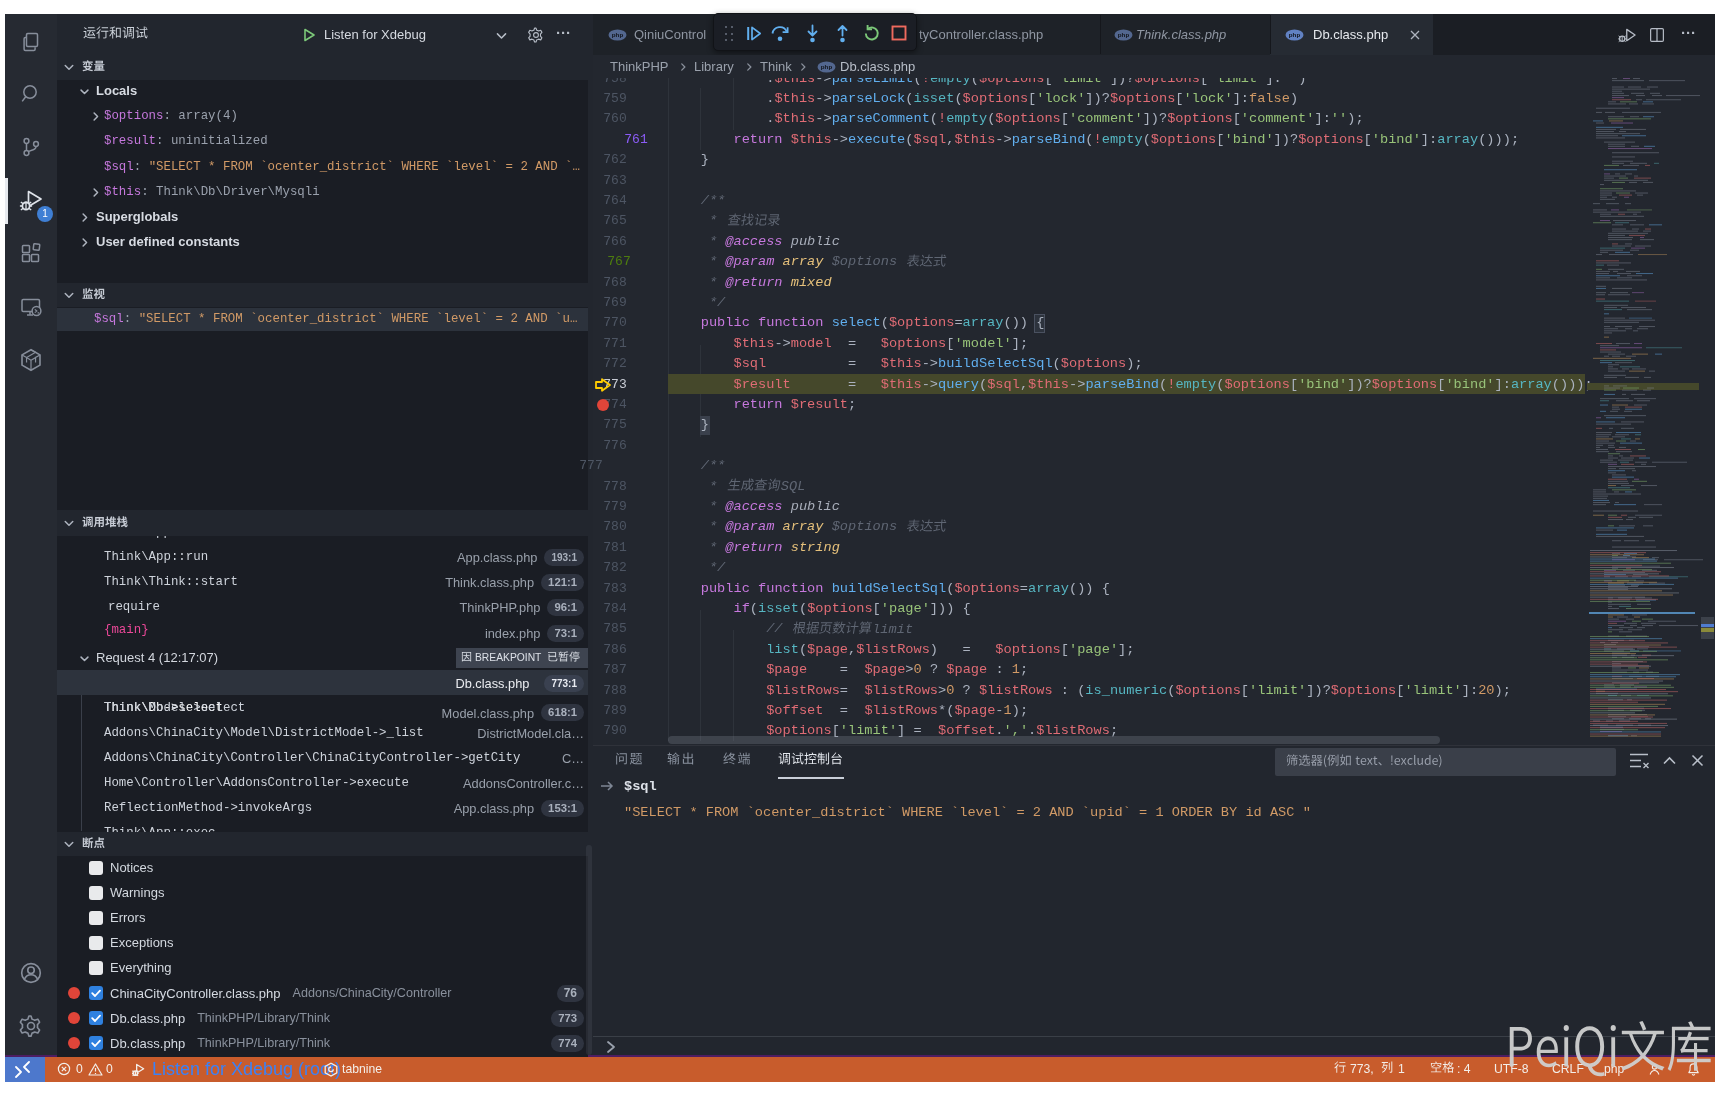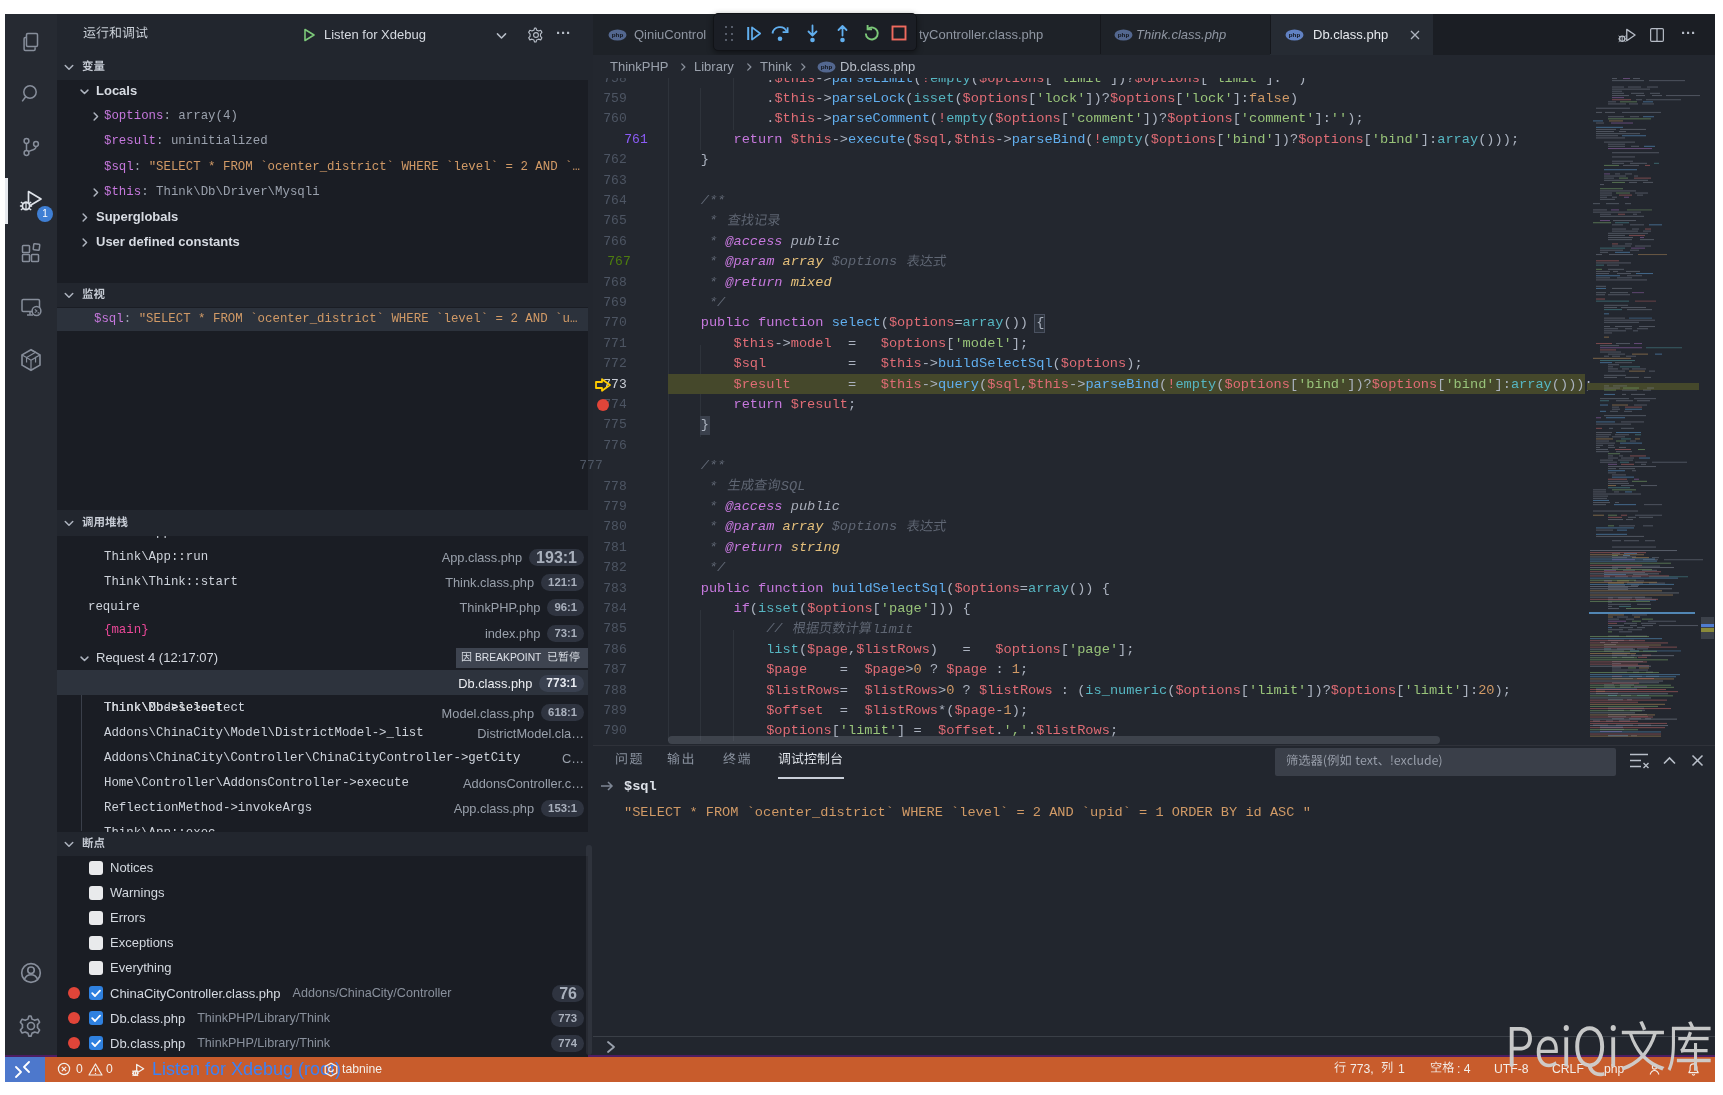--- a/index.html
+++ b/index.html
@@ -143,45 +143,45 @@
     <path d="M6 3 L11 8 L6 13" fill="none" stroke="#aeb4bf" stroke-width="2.18" stroke-linecap="round" stroke-linejoin="round"></path>
   </svg>
 <div class="abs" style="left:96px;top:233.875px;font-family:'Liberation Sans',sans-serif;font-size:13px;line-height:16.2px;color:#d7dbe2;white-space:pre;font-weight:700;">User defined constants</div>
 <div class="abs" style="left:57px;top:308px;width:531px;height:23px;background:#2c323c"></div>
 <div class="srow" style="left:94px;top:307.0px"><span class="k">$sql</span><span style="color:#9aa1ad">: </span><span class="n">"SELECT * FROM `ocenter_district` WHERE `level` = 2 AND `u…</span></div>
 <div class="abs" style="left:57px;top:536px;width:531px;height:296px;overflow:hidden">
     <div style="position:absolute;left:-57px;top:-536px;width:588px;height:1095px">
       <div class="srow" style="left:104px;top:519.5px;color:#ced3db">Think\App::exec</div>
     </div>
   </div>
-<div class="abs" style="right:1139px;top:544.5px;height:25px;display:flex;align-items:center;font-size:12.8px;color:#99a0ab;white-space:pre">App.class.php<span style="margin-left:7px;background:#2f3440;border-radius:8.5px;color:#a9b0bc;font-size:16px;line-height:17px;font-weight:700;padding:0 7px;font-family:'Liberation Sans'">193:1</span></div>
+<div class="abs" style="right:1139px;top:544.5px;height:25px;display:flex;align-items:center;font-size:12.8px;color:#99a0ab;white-space:pre">App.class.php<span style="margin-left:7px;background:#2f3440;border-radius:8.5px;color:#a9b0bc;font-size:10px;line-height:17px;font-weight:700;padding:0 7px;font-family:'Liberation Sans'">193:1</span></div>
 <div class="srow" style="left:104px;top:544.5px;color:#ced3db">Think\App::run</div>
 <div class="abs" style="right:1139px;top:569.5px;height:25px;display:flex;align-items:center;font-size:12.8px;color:#99a0ab;white-space:pre">Think.class.php<span style="margin-left:7px;background:#2f3440;border-radius:8.5px;color:#a9b0bc;font-size:11.3px;line-height:17px;font-weight:700;padding:0 7px;font-family:'Liberation Sans'">121:1</span></div>
 <div class="srow" style="left:104px;top:569.5px;color:#ced3db">Think\Think::start</div>
 <div class="abs" style="right:1139px;top:594.5px;height:25px;display:flex;align-items:center;font-size:12.8px;color:#99a0ab;white-space:pre">ThinkPHP.php<span style="margin-left:7px;background:#2f3440;border-radius:8.5px;color:#a9b0bc;font-size:11.3px;line-height:17px;font-weight:700;padding:0 7px;font-family:'Liberation Sans'">96:1</span></div>
-<div class="srow" style="left:88px;top:594.5px;color:#ced3db">require</div>
+<div class="srow" style="left:108px;top:594.5px;color:#ced3db">require</div>
 <div class="abs" style="right:1139px;top:620.5px;height:25px;display:flex;align-items:center;font-size:12.8px;color:#99a0ab;white-space:pre">index.php<span style="margin-left:7px;background:#2f3440;border-radius:8.5px;color:#a9b0bc;font-size:11.3px;line-height:17px;font-weight:700;padding:0 7px;font-family:'Liberation Sans'">73:1</span></div>
 <div class="srow" style="left:104px;top:618px;color:#ec4899">{main}</div>
 <svg class="abs" style="left:78.5px;top:652.5px" width="11" height="11" viewBox="0 0 16 16">
     <path d="M3 6 L8 11 L13 6" fill="none" stroke="#aeb4bf" stroke-width="2.18" stroke-linecap="round" stroke-linejoin="round"></path>
   </svg>
 <div class="abs" style="left:96px;top:649.875px;font-family:'Liberation Sans',sans-serif;font-size:13px;line-height:16.2px;color:#d3d7de;white-space:pre;">Request 4 (12:17:07)</div>
 <div class="abs" style="left:456px;top:648px;width:132px;height:20px;background:#3e4450;display:flex;align-items:center;justify-content:center"></div>
 <div style="position:absolute;left:461px;top:650.74px;width:13px;height:15px;"><svg width="13" height="15" viewBox="0 0 13 15" fill="#dde1e8">
       <path transform="translate(0.0,9.7) scale(0.011000,-0.011000)" d="M473 688C471 631 469 576 463 525H212V456H454C430 309 370 193 213 125C229 113 251 85 260 66C393 128 463 221 501 338C591 252 686 146 734 76L788 121C733 199 621 318 518 405L528 456H788V525H536C541 577 544 631 546 688ZM82 799V-79H153V-30H847V-79H920V799ZM153 34V731H847V34Z"></path>
     </svg></div>
 <div class="abs" style="left:475px;top:651.5625px;font-family:'Liberation Sans',sans-serif;font-size:10.3px;line-height:12.9px;color:#dde1e8;white-space:pre;">BREAKPOINT</div>
 <div style="position:absolute;left:547px;top:650.74px;width:35px;height:15px;"><svg width="35" height="15" viewBox="0 0 35 15" fill="#dde1e8">
       <path transform="translate(0.0,9.7) scale(0.011000,-0.011000)" d="M93 778V703H747V440H222V605H146V102C146 -22 197 -52 359 -52C397 -52 695 -52 735 -52C900 -52 933 3 952 187C930 191 896 204 876 218C862 57 845 22 736 22C668 22 408 22 355 22C245 22 222 37 222 101V366H747V316H825V778Z"></path>
       <path transform="translate(11.0,9.7) scale(0.011000,-0.011000)" d="M565 773V623C565 541 557 433 493 352C509 345 538 326 551 314C604 380 623 473 629 554H764V316H834V554H951V615H632V622V722C734 730 846 746 924 770L882 826C807 801 676 782 565 773ZM246 98H755V15H246ZM246 153V235H755V153ZM175 294V-80H246V-45H755V-78H829V294ZM55 442 61 379 291 404V314H361V412L514 429L513 486L361 471V546H519V607H361V672H291V607H162C189 639 217 675 243 714H517V773H281L309 822L234 843C224 819 212 796 200 773H53V714H165C144 681 125 655 116 644C98 620 81 604 65 601C74 581 85 547 89 532C98 540 128 546 170 546H291V464Z"></path>
       <path transform="translate(22.0,9.7) scale(0.011000,-0.011000)" d="M467 578H795V494H467ZM398 632V440H867V632ZM309 377V214H375V315H883V214H951V377ZM564 825C578 803 592 775 603 750H325V686H951V750H684C672 779 651 817 632 845ZM398 240V179H594V5C594 -7 590 -11 574 -12C559 -12 503 -12 443 -11C453 -30 463 -56 467 -76C545 -76 596 -76 629 -67C661 -56 669 -36 669 3V179H860V240ZM263 838C211 687 124 537 32 439C45 422 66 383 74 365C103 397 132 434 159 475V-79H228V588C268 661 303 739 332 817Z"></path>
     </svg></div>
 <div class="abs" style="left:81px;top:671px;width:1px;height:160px;background:#3a3f4a"></div>
 <div class="abs" style="left:57px;top:670px;width:531px;height:25px;background:#2d333d"></div>
-<div class="abs" style="right:1139px;top:670.5px;height:25px;display:flex;align-items:center;font-size:12.8px;color:#eceef2;white-space:pre">Db.class.php<span style="margin-left:7px;background:#3a4150;border-radius:8.5px;color:#e8ebf1;font-size:12px;line-height:17px;font-weight:700;padding:0 7px;font-family:'Liberation Sans'">773:1</span></div>
+<div class="abs" style="right:1139px;top:670.5px;height:25px;display:flex;align-items:center;font-size:12.8px;color:#eceef2;white-space:pre">Db.class.php<span style="margin-left:15px;background:#3a4150;border-radius:8.5px;color:#e8ebf1;font-size:10px;line-height:17px;font-weight:700;padding:0 7px;font-family:'Liberation Sans'">773:1</span></div>
 <div class="srow" style="left:104px;top:696px;color:#fff">Think\Db-&gt;select</div>
 <div class="abs" style="right:1139px;top:695.5px;height:25px;display:flex;align-items:flex-end;font-size:12.8px;color:#99a0ab;white-space:pre">Model.class.php<span style="margin-left:7px;background:#2f3440;border-radius:8.5px;color:#a9b0bc;font-size:11.3px;line-height:17px;font-weight:700;padding:0 7px;font-family:'Liberation Sans'">618:1</span></div>
 <div class="srow" style="left:104px;top:695.5px;color:#ced3db">Think\Model-&gt;select</div>
 <div class="abs" style="right:1139px;top:720.5px;height:25px;display:flex;align-items:center;font-size:12.8px;color:#99a0ab;white-space:pre">DistrictModel.cla…</div>
 <div class="srow" style="left:104px;top:720.5px;color:#ced3db">Addons\ChinaCity\Model\DistrictModel-&gt;_list</div>
 <div class="abs" style="right:1139px;top:745.5px;height:25px;display:flex;align-items:center;font-size:12.8px;color:#99a0ab;white-space:pre">C…</div>
 <div class="srow" style="left:104px;top:745.5px;color:#ced3db">Addons\ChinaCity\Controller\ChinaCityController-&gt;getCity</div>
 <div class="abs" style="right:1139px;top:770.5px;height:25px;display:flex;align-items:center;font-size:12.8px;color:#99a0ab;white-space:pre">AddonsController.c…</div>
 <div class="srow" style="left:104px;top:770.5px;color:#ced3db">Home\Controller\AddonsController-&gt;execute</div>
 <div class="abs" style="right:1139px;top:795.5px;height:25px;display:flex;align-items:center;font-size:12.8px;color:#99a0ab;white-space:pre">App.class.php<span style="margin-left:7px;background:#2f3440;border-radius:8.5px;color:#a9b0bc;font-size:11.3px;line-height:17px;font-weight:700;padding:0 7px;font-family:'Liberation Sans'">153:1</span></div>
@@ -199,21 +199,21 @@
 <div class="abs" style="left:110px;top:909.875px;font-family:'Liberation Sans',sans-serif;font-size:13px;line-height:16.2px;color:#d3d8df;white-space:pre;">Errors</div>
 <div class="abs" style="left:89px;top:936px;width:14px;height:14px;background:#e9eaec;border-radius:3px"></div>
 <div class="abs" style="left:110px;top:934.875px;font-family:'Liberation Sans',sans-serif;font-size:13px;line-height:16.2px;color:#d3d8df;white-space:pre;">Exceptions</div>
 <div class="abs" style="left:89px;top:961px;width:14px;height:14px;background:#e9eaec;border-radius:3px"></div>
 <div class="abs" style="left:110px;top:959.875px;font-family:'Liberation Sans',sans-serif;font-size:13px;line-height:16.2px;color:#d3d8df;white-space:pre;">Everything</div>
 <div class="abs" style="left:68px;top:987px;width:12px;height:12px;border-radius:50%;background:#e14539"></div>
 <div class="abs" style="left:89px;top:986px;width:14px;height:14px;background:#2f81e0;border-radius:3px"><svg width="14" height="14" viewBox="0 0 14 14">
       <path d="M3.2 7.2 L6 10 L11 4.6" fill="none" stroke="#fff" stroke-width="1.8" stroke-linecap="round" stroke-linejoin="round"></path>
     </svg></div>
 <div class="abs" style="left:110px;top:980.5px;height:25px;display:flex;align-items:center;white-space:pre"><span style="font-size:13px;color:#d5dae2">ChinaCityController.class.php</span><span style="font-size:12.6px;color:#8a919d;margin-left:12px">Addons/ChinaCity/Controller</span></div>
-<div class="abs" style="right:1139px;top:984.5px;height:17px;background:#2f3440;border-radius:8.5px;color:#a9b0bc;font-size:16px;line-height:17px;font-weight:700;padding:0 7px">76</div>
+<div class="abs" style="right:1139px;top:984.5px;height:17px;background:#2f3440;border-radius:8.5px;color:#a9b0bc;font-size:12px;line-height:17px;font-weight:700;padding:0 7px">76</div>
 <div class="abs" style="left:68px;top:1012px;width:12px;height:12px;border-radius:50%;background:#e14539"></div>
 <div class="abs" style="left:89px;top:1011px;width:14px;height:14px;background:#2f81e0;border-radius:3px"><svg width="14" height="14" viewBox="0 0 14 14">
       <path d="M3.2 7.2 L6 10 L11 4.6" fill="none" stroke="#fff" stroke-width="1.8" stroke-linecap="round" stroke-linejoin="round"></path>
     </svg></div>
 <div class="abs" style="left:110px;top:1005.5px;height:25px;display:flex;align-items:center;white-space:pre"><span style="font-size:13px;color:#d5dae2">Db.class.php</span><span style="font-size:12.6px;color:#8a919d;margin-left:12px">ThinkPHP/Library/Think</span></div>
 <div class="abs" style="right:1139px;top:1009.5px;height:17px;background:#2f3440;border-radius:8.5px;color:#a9b0bc;font-size:11.3px;line-height:17px;font-weight:700;padding:0 7px">773</div>
 <div class="abs" style="left:68px;top:1037px;width:12px;height:12px;border-radius:50%;background:#e14539"></div>
 <div class="abs" style="left:89px;top:1036px;width:14px;height:14px;background:#2f81e0;border-radius:3px"><svg width="14" height="14" viewBox="0 0 14 14">
       <path d="M3.2 7.2 L6 10 L11 4.6" fill="none" stroke="#fff" stroke-width="1.8" stroke-linecap="round" stroke-linejoin="round"></path>
     </svg></div>

